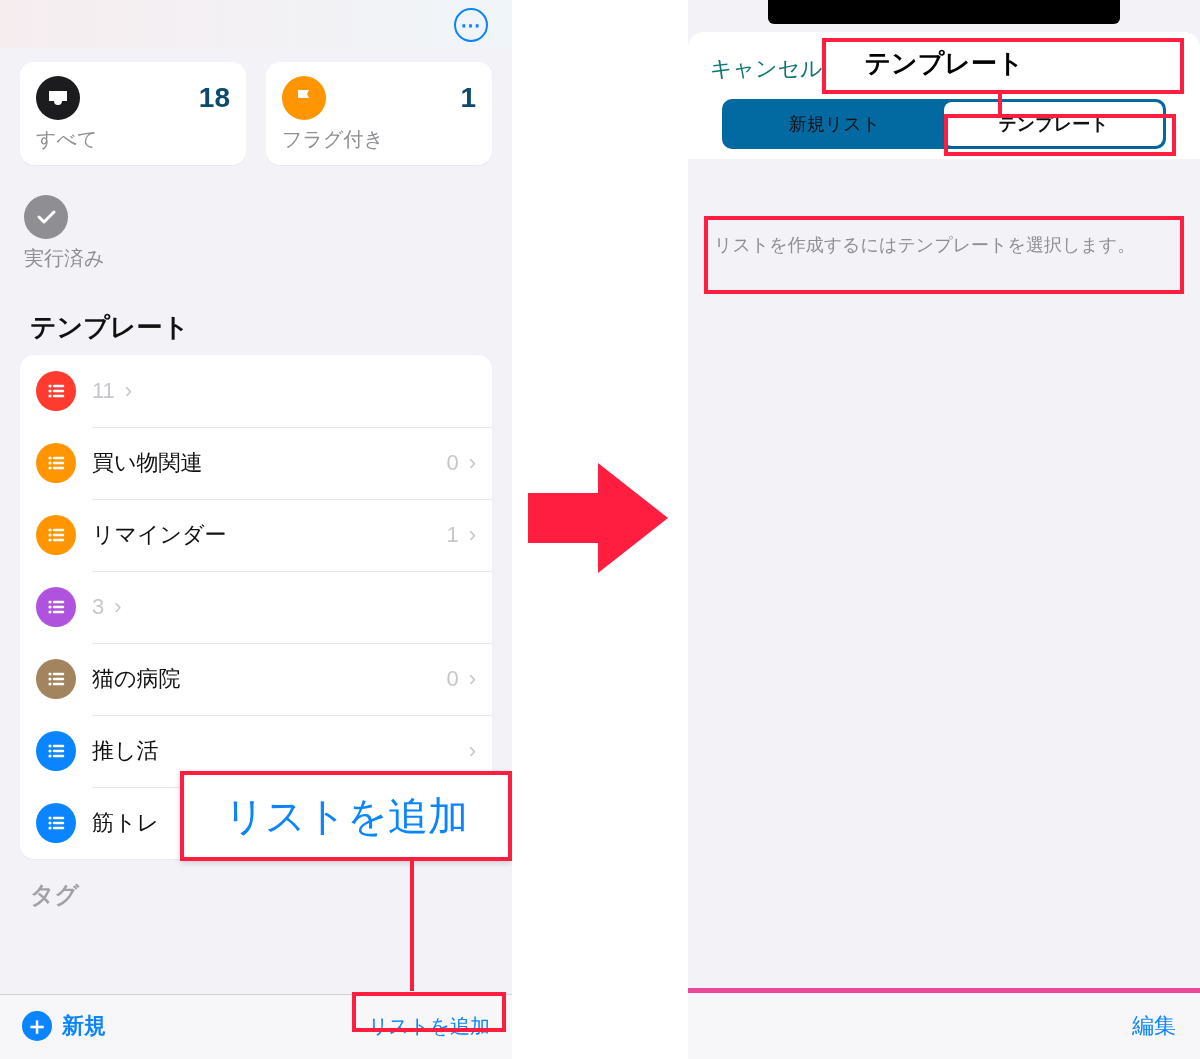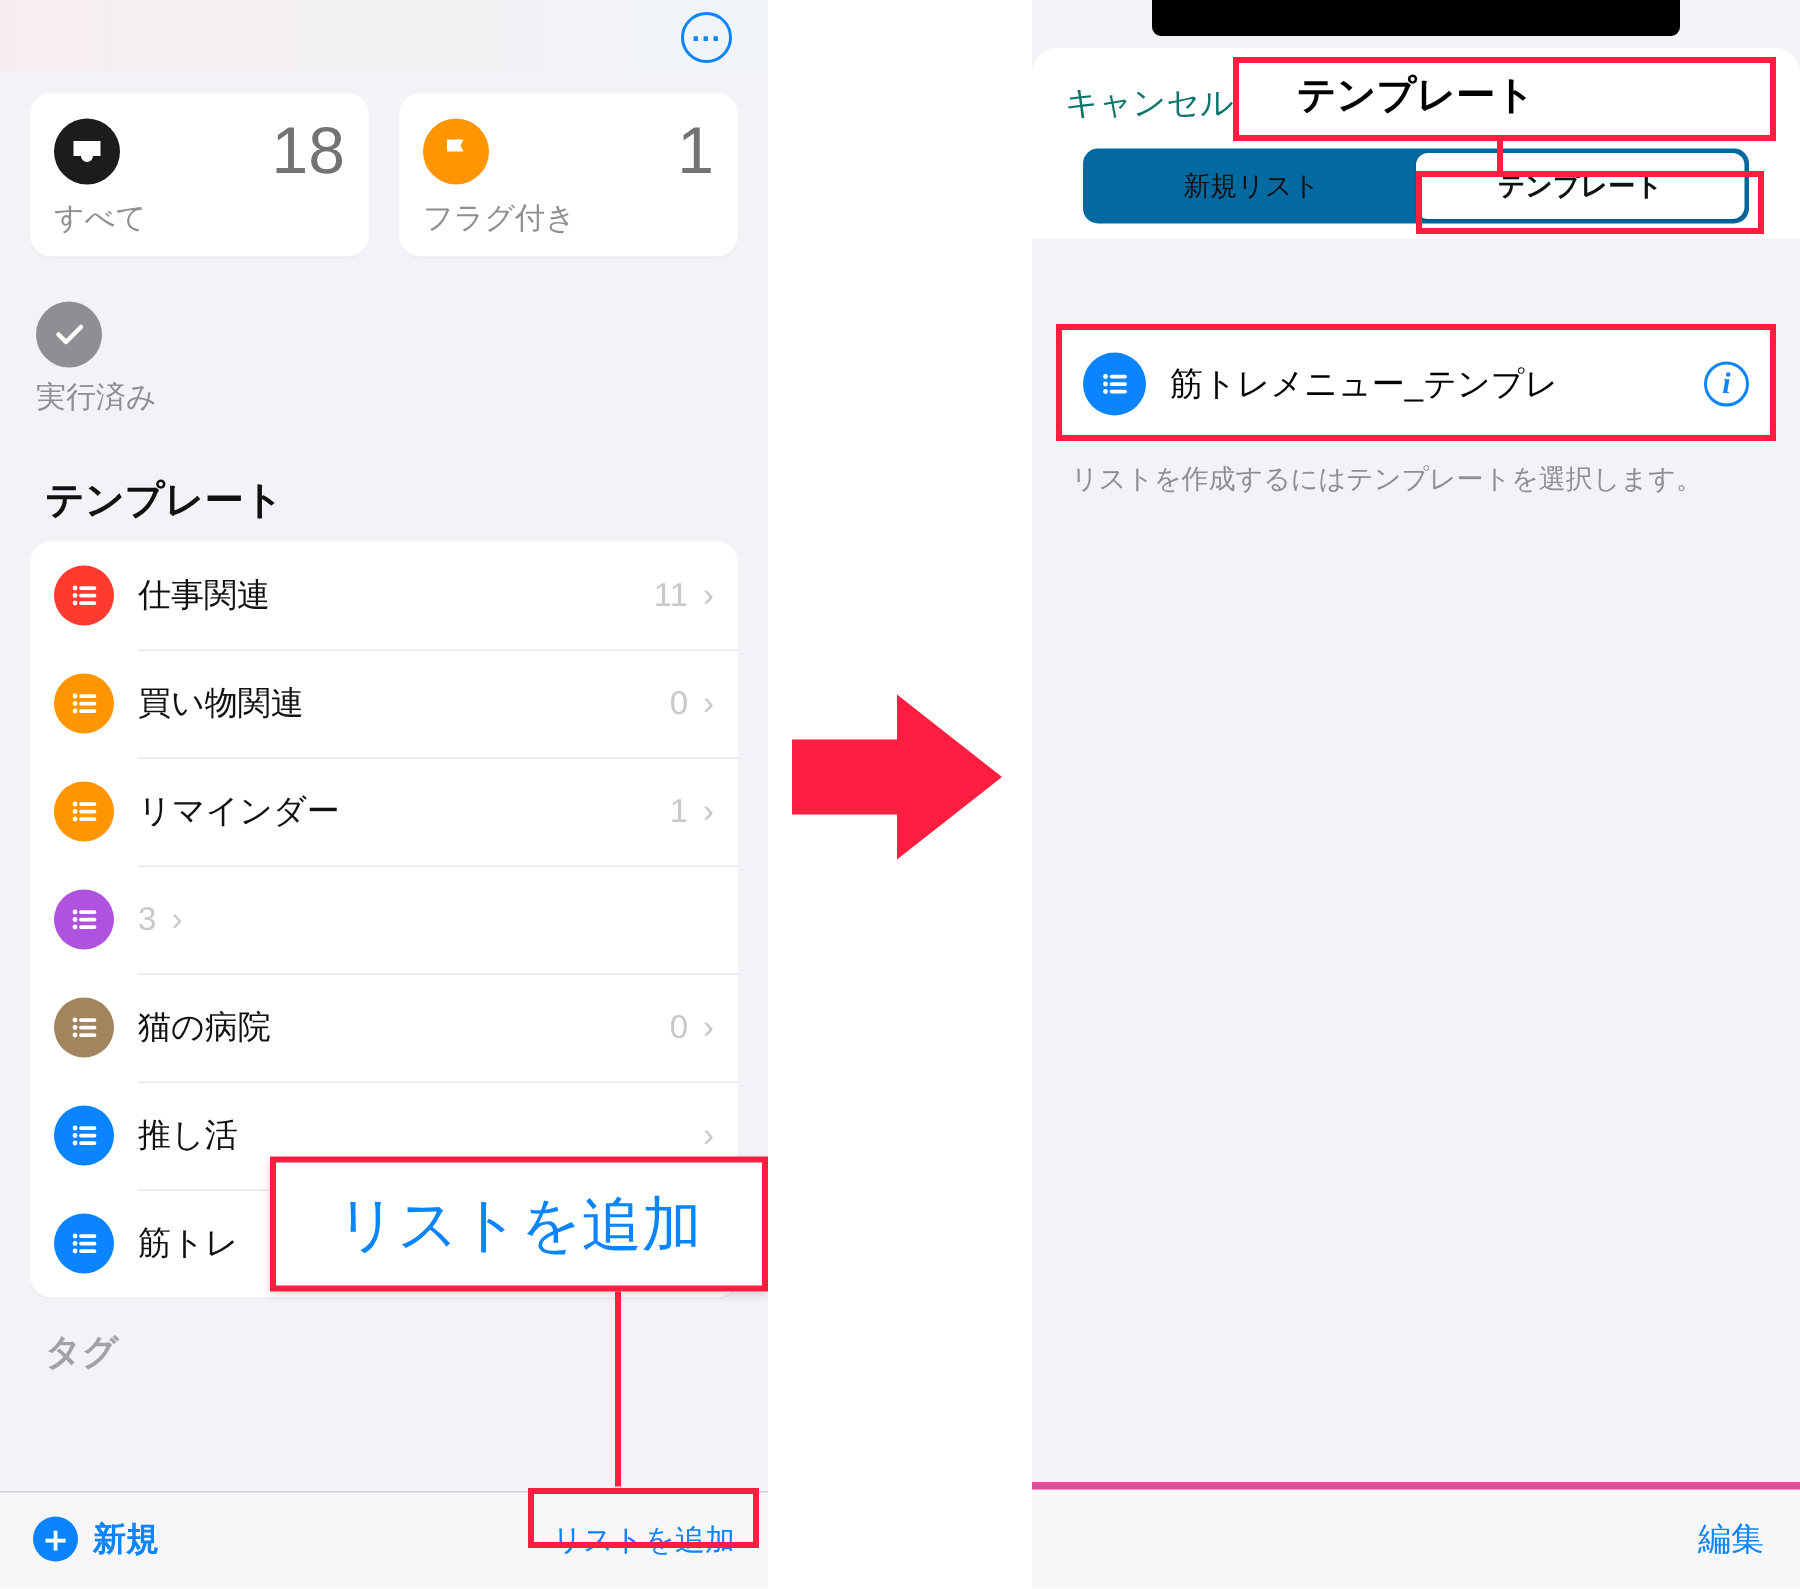--- a/index.html
+++ b/index.html
@@ -31,21 +31,21 @@
     color:#0a84ff; display:flex;align-items:center;justify-content:center;
     font-size:20px;letter-spacing:1px;font-weight:700;
   }
 
   .cards-row{ display:flex; gap:20px; padding:14px 20px 0 20px; background:#f2f2f7 }
   .card{
     flex:1; background:#fff; border-radius:14px; padding:14px 16px 12px 16px;
     box-shadow:0 1px 1px rgba(0,0,0,.04);
   }
   .card .top{display:flex;justify-content:space-between;align-items:center}
-  .card .count{font-size:44px;font-weight:400;color:#737373}
+  .card .count{font-size:28px;font-weight:700;color:#0c4a6e}
   .card .label{color:#8e8e93;font-size:20px;margin-top:6px}
   .ico-round{width:44px;height:44px;border-radius:50%;display:flex;align-items:center;justify-content:center}
   .ico-round svg{width:24px;height:24px;fill:#fff}
 
   .card.done{background:transparent;box-shadow:none;padding-left:4px}
   .card.done .ico-round{background:#8e8e93}
 
   .section-h{font-size:26px;font-weight:700;color:#111;padding:26px 30px 10px}
 
   .list-panel{
@@ -184,21 +184,20 @@
       <div class="ico-round" style="background:#ff3b30">
         <svg class="list-svg" viewBox="0 0 24 24">
             <circle cx="6" cy="7" r="1.6" fill="#fff"></circle>
             <circle cx="6" cy="12" r="1.6" fill="#fff"></circle>
             <circle cx="6" cy="17" r="1.6" fill="#fff"></circle>
             <line x1="10" y1="7" x2="19" y2="7"></line>
             <line x1="10" y1="12" x2="19" y2="12"></line>
             <line x1="10" y1="17" x2="19" y2="17"></line>
           </svg>
       </div>
-      <div class="name">仕事関連</div>
       <div class="cnt">11</div>
       <div class="chev">›</div>
     </div>
     <div class="row">
       <div class="ico-round" style="background:#ff9500">
         <svg class="list-svg" viewBox="0 0 24 24">
             <circle cx="6" cy="7" r="1.6" fill="#fff"></circle>
             <circle cx="6" cy="12" r="1.6" fill="#fff"></circle>
             <circle cx="6" cy="17" r="1.6" fill="#fff"></circle>
             <line x1="10" y1="7" x2="19" y2="7"></line>
@@ -314,34 +313,20 @@
   <div class="right-sheet-top">
     <div class="cancel">キャンセル</div>
     <div class="sheet-title">テンプレート</div>
     <div class="seg">
       <div class="opt">新規リスト</div>
       <div class="opt sel">テンプレート</div>
     </div>
   </div>
 
   <div class="right-body">
-    <div class="tmpl-row">
-      <div class="ico-round">
-        <svg class="list-svg" viewBox="0 0 24 24">
-            <circle cx="6" cy="7" r="1.6" fill="#fff"></circle>
-            <circle cx="6" cy="12" r="1.6" fill="#fff"></circle>
-            <circle cx="6" cy="17" r="1.6" fill="#fff"></circle>
-            <line x1="10" y1="7" x2="19" y2="7"></line>
-            <line x1="10" y1="12" x2="19" y2="12"></line>
-            <line x1="10" y1="17" x2="19" y2="17"></line>
-          </svg>
-      </div>
-      <div class="name">筋トレメニュー_テンプレ</div>
-      <div class="info-i">i</div>
-    </div>
     <div class="hint">リストを作成するにはテンプレートを選択します。</div>
   </div>
 
   <div class="right-toolbar">
     <div class="edit">編集</div>
   </div>
 
   <div class="red-box" style="left:134px;top:38px;width:362px;height:56px"></div>
   <div class="red-line" style="left:310px;top:94px;width:4px;height:22px"></div>
   <div class="red-box" style="left:256px;top:114px;width:232px;height:42px"></div>

